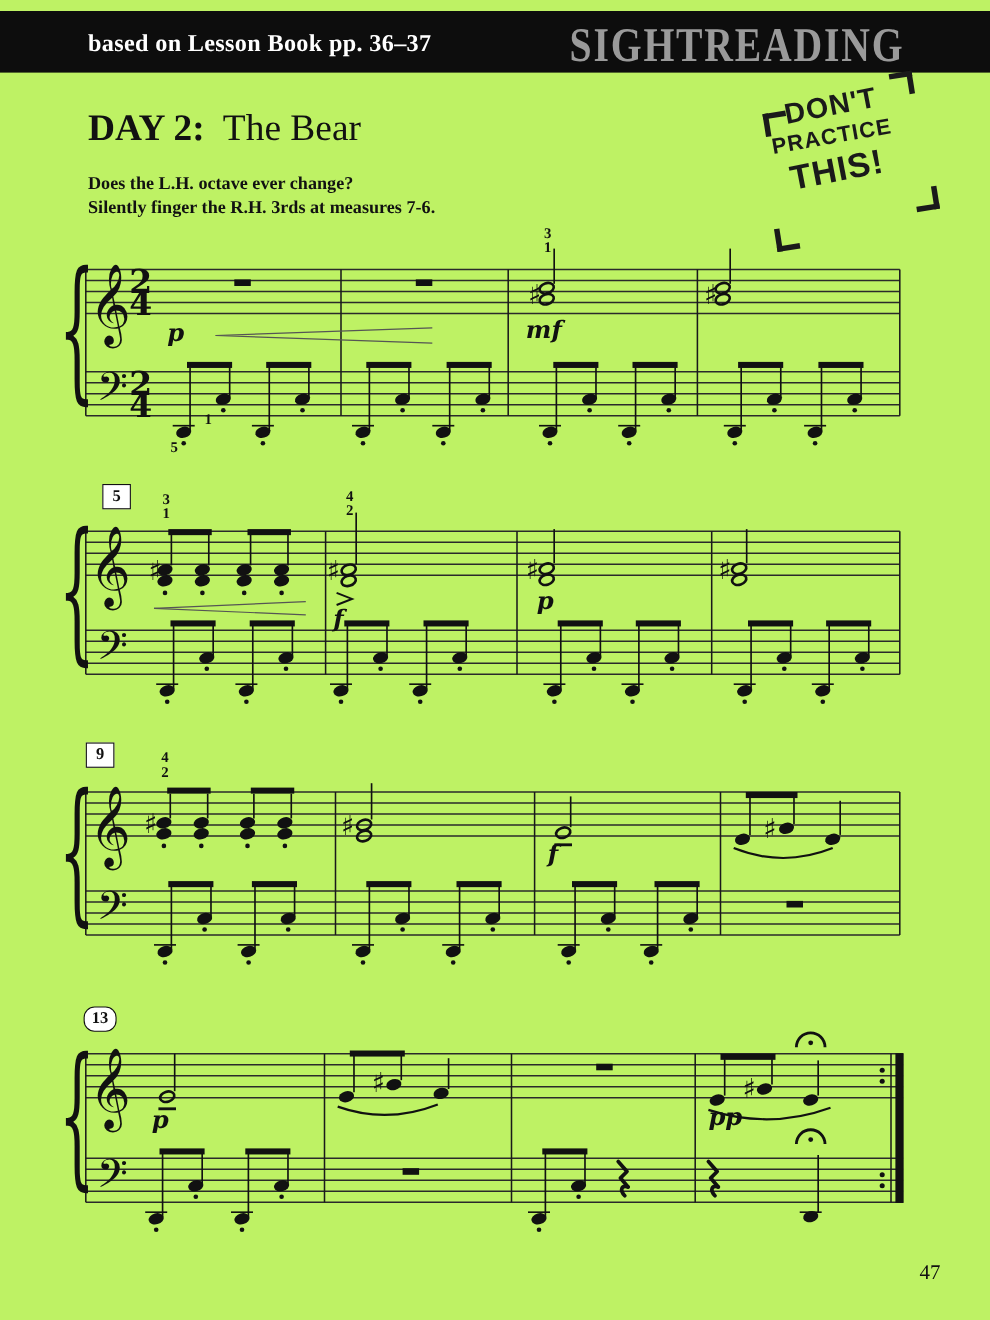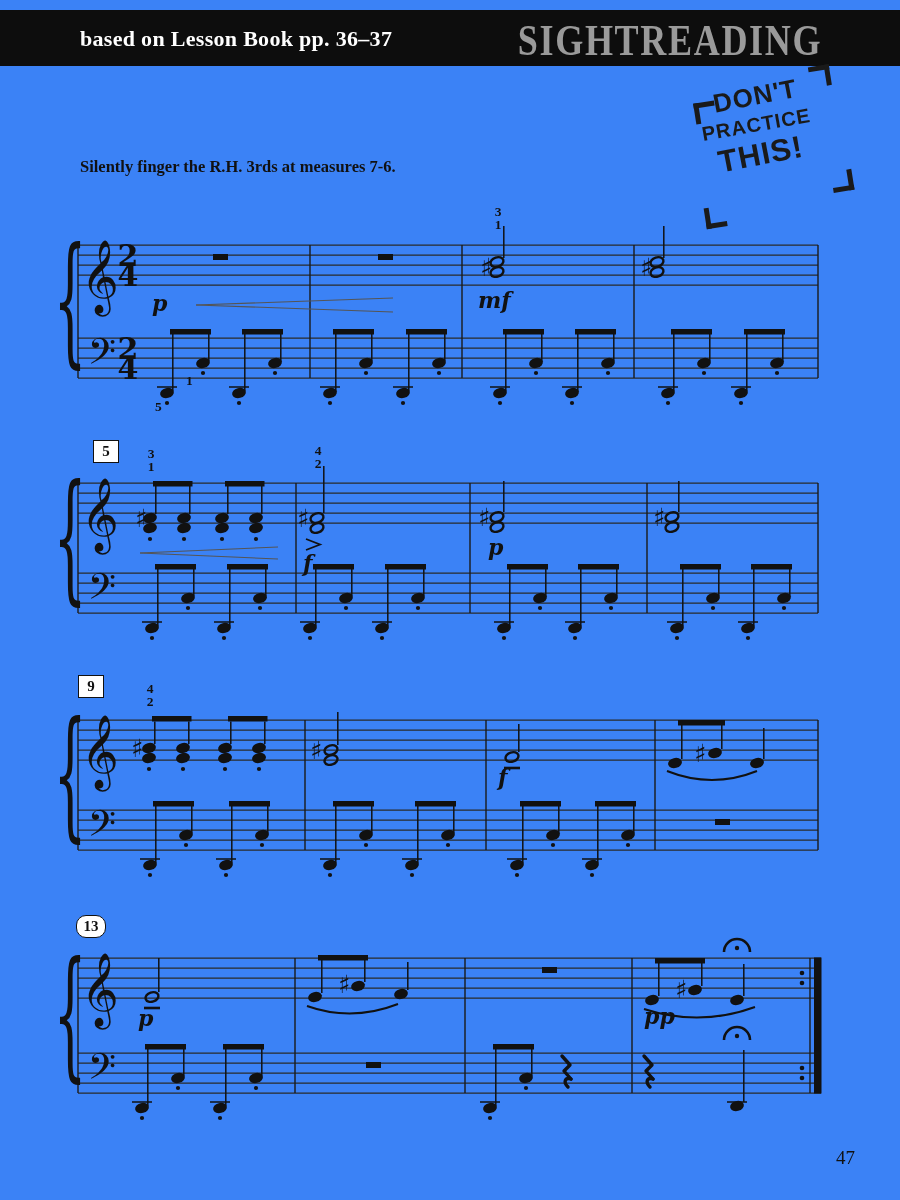--- a/index.html
+++ b/index.html
@@ -1,16 +1,16 @@
 <!DOCTYPE html>
 <html><head>
 <meta charset="utf-8">
 <style>
   html,body{margin:0;padding:0;background:#fff;}
-  .page{position:relative;width:900px;height:1200px;background:#3b82f6;overflow:hidden;
+  .page{position:relative;width:900px;height:1200px;background:#bef264;overflow:hidden;
         font-family:"Liberation Serif",serif;color:#111;}
   
   .hdr{position:absolute;left:0;top:10px;width:900px;height:56px;background:#0d0d0d;}
   .hdr-ref{position:absolute;left:80px;top:16px;color:#fff;font-weight:bold;font-size:22px;
            font-family:"Liberation Serif",serif;letter-spacing:.3px;}
   .hdr-series{position:absolute;right:78px;top:5px;color:#9a9a9a;font-weight:bold;font-size:44px;
               font-family:"Liberation Serif",serif;letter-spacing:2px;transform:scaleX(.82);
               transform-origin:right center;}
   
   .title{position:absolute;left:80px;top:98px;font-size:34px;}
@@ -52,21 +52,26 @@
 </head>
 <body>
 
 <div class="page">
 
   <div class="hdr">
     <span class="hdr-ref">based on Lesson Book pp. 36–37</span>
     <span class="hdr-series">SIGHTREADING</span>
   </div>
 
+  <div class="title">
+    <span class="day">DAY 2:</span>
+    <span class="piece">The Bear</span>
+  </div>
   <div class="instr">
+    <div>Does the L.H. octave ever change?</div>
     <div>Silently finger the R.H. 3rds at measures 7-6.</div>
   </div>
 
   <div class="badge">
     <span class="corner tl"></span>
     <span class="corner tr"></span>
     <span class="corner bl"></span>
     <span class="corner br"></span>
     <span class="l1">DON'T</span>
     <span class="l2">PRACTICE</span>

